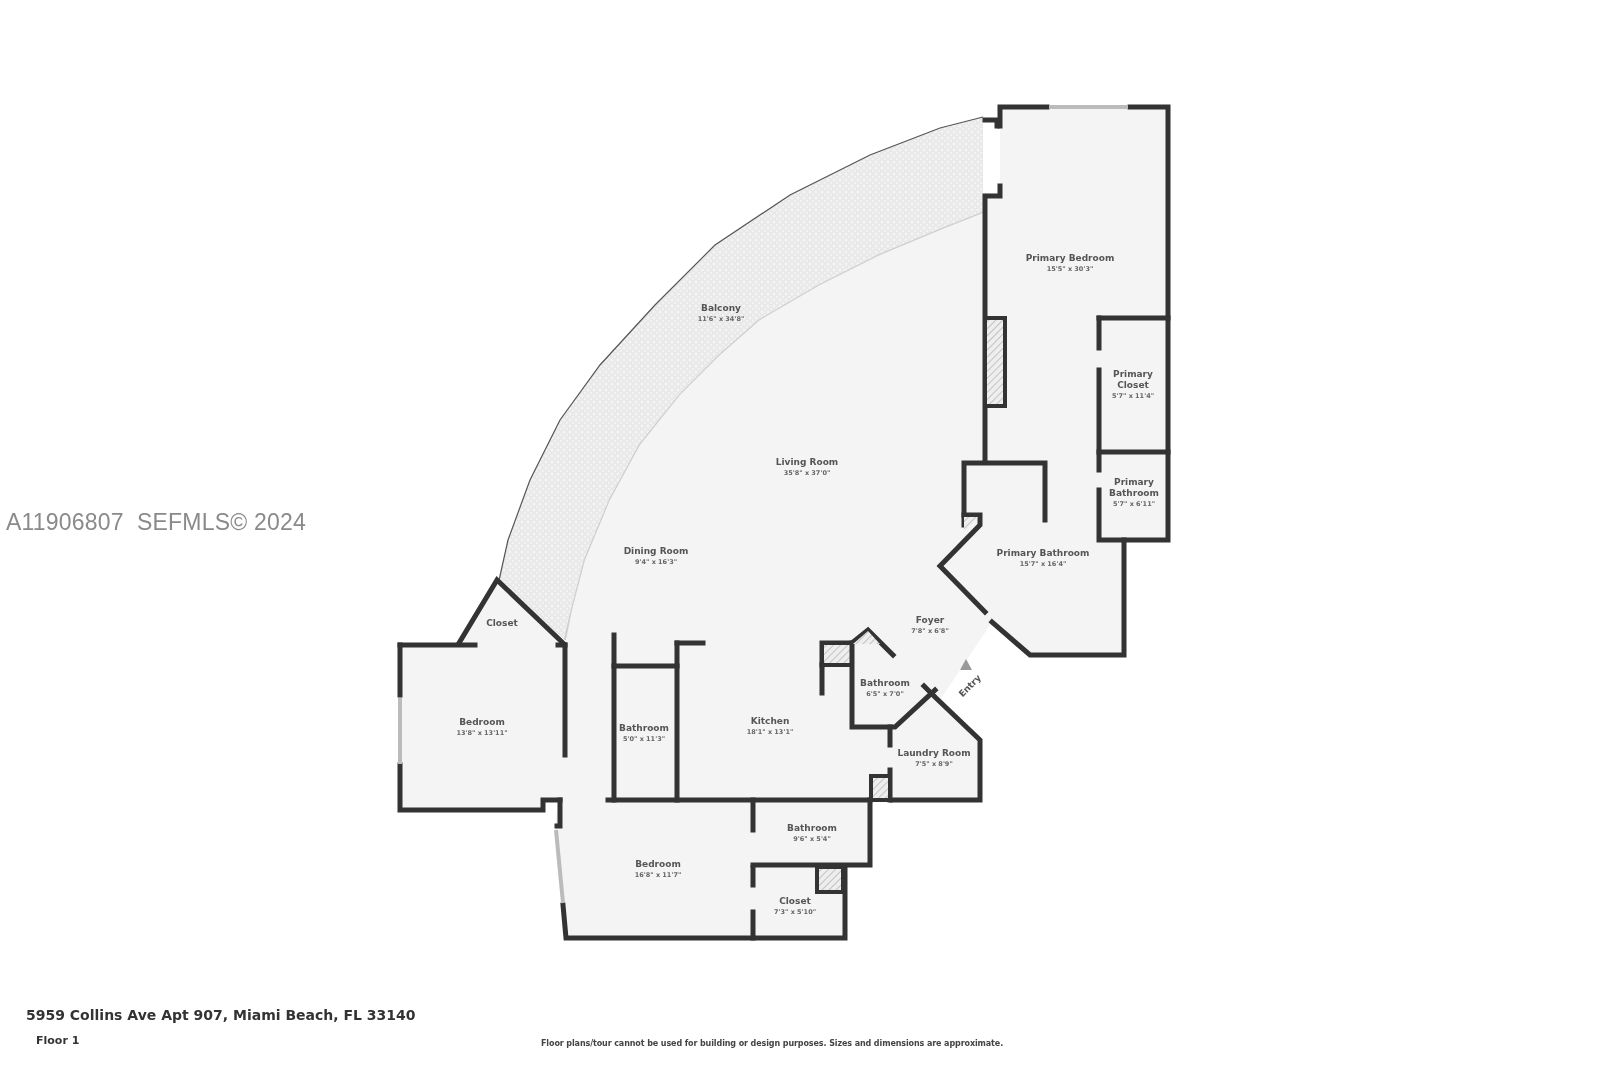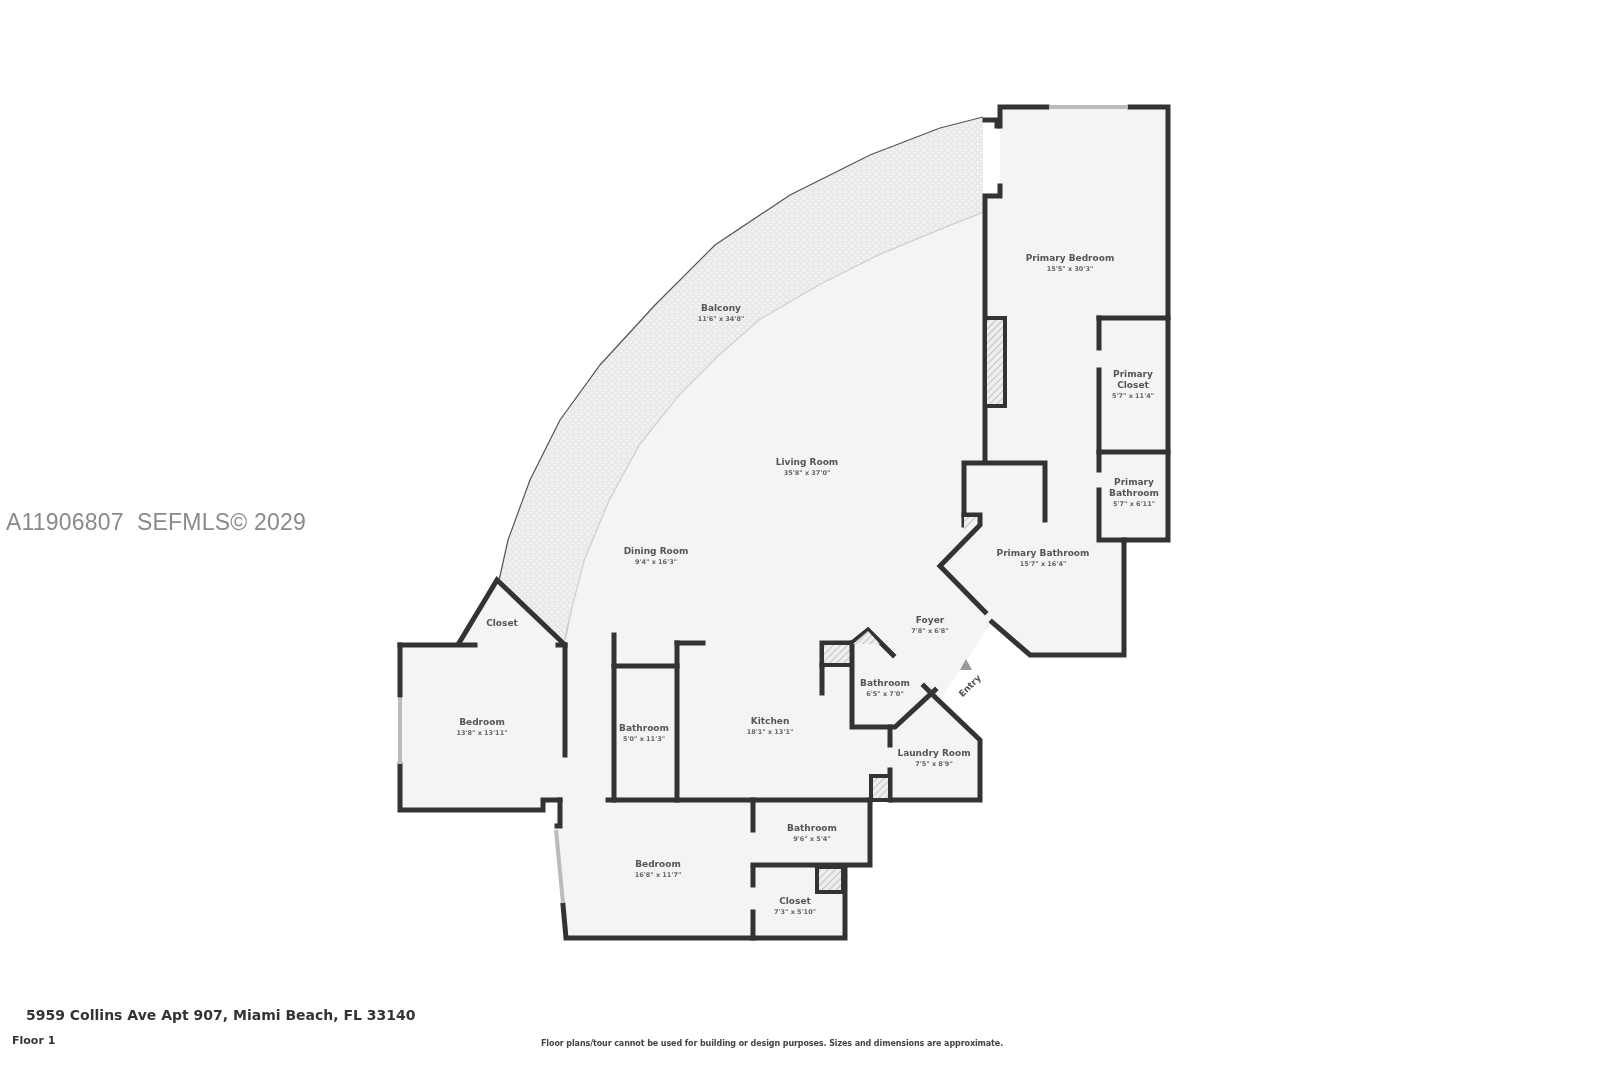--- a/index.html
+++ b/index.html
@@ -5,21 +5,21 @@
   html, body { margin: 0; padding: 0; background: #ffffff; }
   body { width: 1600px; height: 1066px; position: relative; overflow: hidden;
          font-family: "Liberation Sans", sans-serif; }
   #plan { position: absolute; left: 0; top: 0; }
   .room-label { font-family: "DejaVu Sans", sans-serif; font-weight: bold; font-size: 9px; fill: #555555; text-anchor: middle; }
   .room-dim { font-family: "DejaVu Sans", sans-serif; font-weight: bold; font-size: 6.5px; fill: #666666; text-anchor: middle; }
   .watermark { position: absolute; left: 6px; top: 509px; font-family: "Liberation Sans", sans-serif;
                font-size: 23px; color: #8a8a8a; letter-spacing: 0.2px; white-space: pre; }
   .address { position: absolute; left: 26px; top: 1007px; font-family: "DejaVu Sans", sans-serif;
              font-weight: bold; font-size: 14px; color: #333333; }
-  .floor { position: absolute; left: 12px; top: 1034px; font-family: "DejaVu Sans", sans-serif;
+  .floor { position: absolute; left: 36px; top: 1034px; font-family: "DejaVu Sans", sans-serif;
            font-weight: bold; font-size: 11px; color: #333333; }
   .disclaimer { position: absolute; left: 541px; top: 1039px; font-family: "DejaVu Sans", sans-serif;
                 font-weight: bold; font-size: 8px; color: #444444; letter-spacing: -0.1px; }
   .wall { stroke: #333333; stroke-width: 5; fill: none; stroke-linecap: square; stroke-linejoin: miter; }
   .floor-fill { fill: #f4f4f4; }
   .window { stroke: #bbbbbb; stroke-width: 4; fill: none; }
 </style>
 </head>
 <body>
 
@@ -179,16 +179,16 @@
       <text class="room-label" x="658" y="867">Bedroom</text>
       <text class="room-dim" x="658" y="877">16'8" x 11'7"</text>
     </g>
     <g>
       <text class="room-label" x="795" y="904">Closet</text>
       <text class="room-dim" x="795" y="914">7'3" x 5'10"</text>
     </g>
   </g>
 </svg>
 
-<div class="watermark">A11906807  SEFMLS© 2029</div>
+<div class="watermark">A11906807  SEFMLS© 2024</div>
 <div class="address">5959 Collins Ave Apt 907, Miami Beach, FL 33140</div>
 <div class="floor">Floor 1</div>
 <div class="disclaimer">Floor plans/tour cannot be used for building or design purposes. Sizes and dimensions are approximate.</div>
 
 </body></html>

